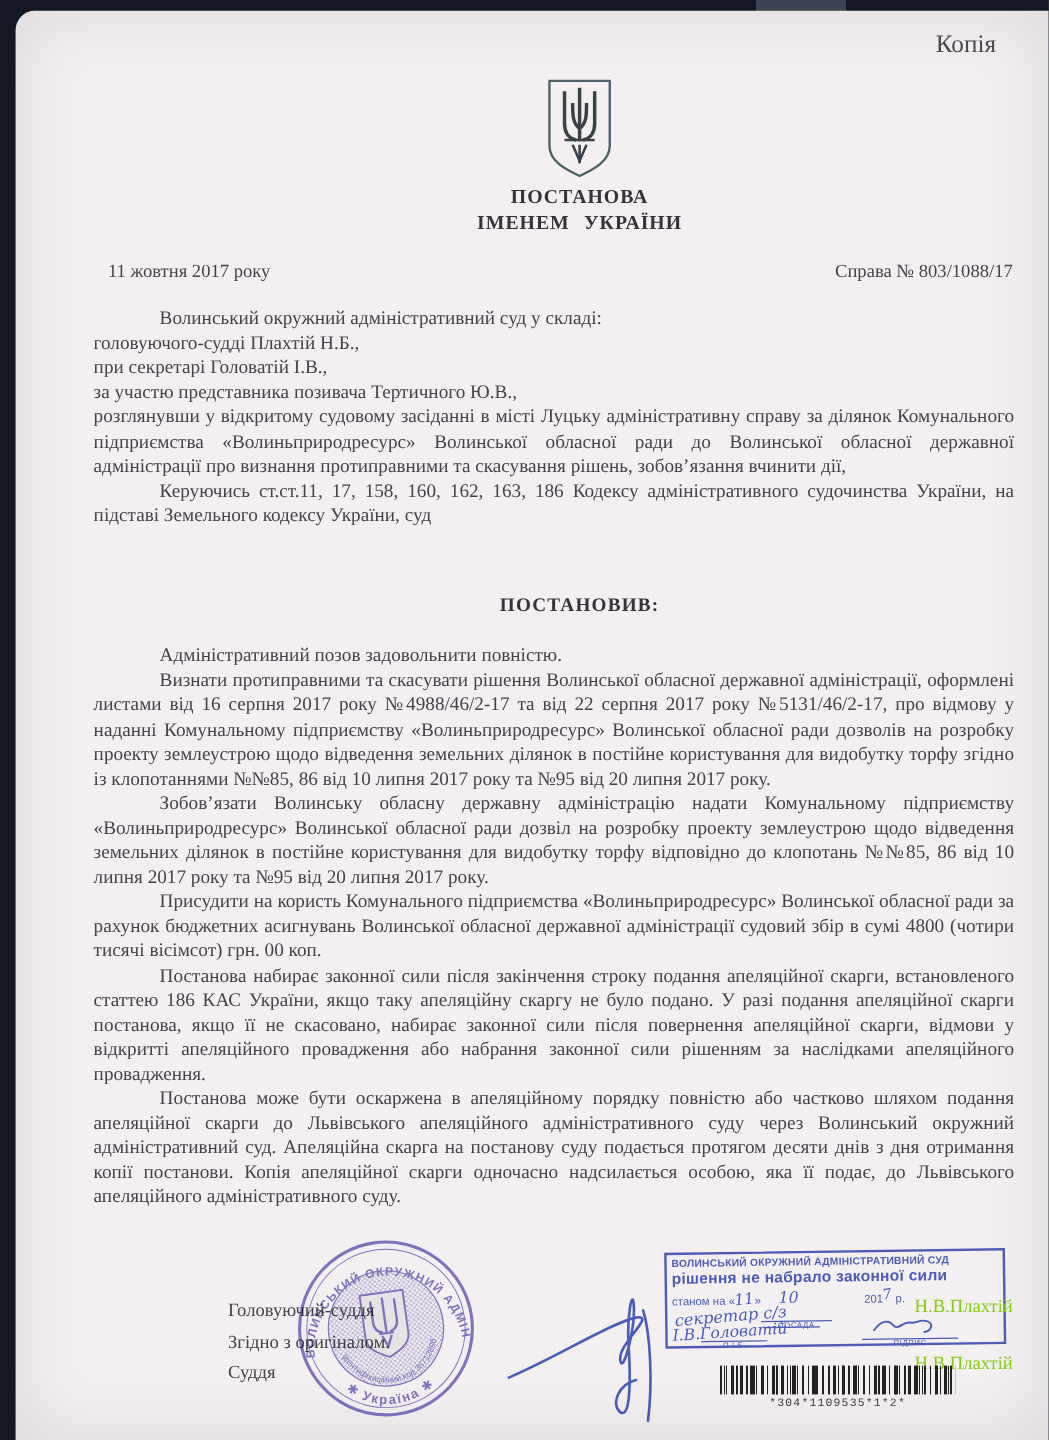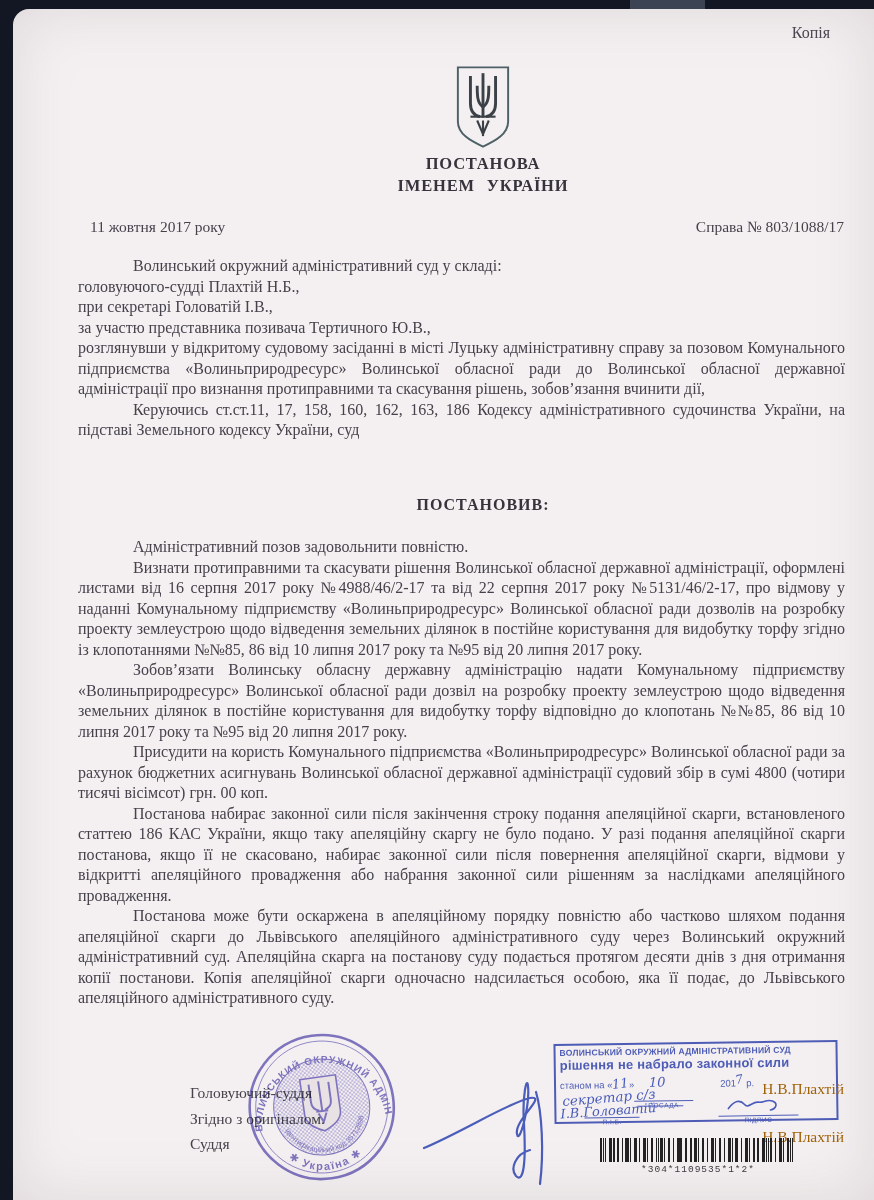--- a/index.html
+++ b/index.html
@@ -6,36 +6,36 @@
     --paper:#f4f0f1; --edge:#131723; --ink:#45424c; --ink-dark:#36333c;
     --seal:#7a70c4; --stampblue:#4356bd; --hand:#3f55c2; --bar:#222222;
   }
   *{margin:0;padding:0;box-sizing:border-box;}
   html,body{background:#444;}
   .screen{position:relative;width:874px;height:1200px;overflow:hidden;
     background:var(--edge);font-family:"Liberation Serif","DejaVu Serif",serif;color:var(--ink);}
   .edge-var{position:absolute;top:0;left:630px;width:75px;height:9px;background:#3c4352;}
   .paper{position:absolute;left:13px;top:9px;right:0;bottom:0;background:var(--paper);
     border-top-left-radius:16px;box-shadow:inset 0 0 60px rgba(120,110,115,.18);}
-  .copy-label{position:absolute;top:24px;right:44px;font-size:16px;color:#4a4750;}
+  .copy-label{position:absolute;top:24px;right:44px;font-size:21px;color:#4a4750;}
   .emblem{position:absolute;top:64px;left:483px;transform:translateX(-50%);}
   .title-block{position:absolute;top:153px;left:78px;width:810px;text-align:center;}
   .title-block div{font-weight:bold;font-size:16.5px;line-height:22px;color:var(--ink-dark);letter-spacing:.8px;}
   .title-sub{word-spacing:7px;}
   .date-row{position:absolute;top:218px;left:90px;right:30px;display:flex;justify-content:space-between;font-size:15.5px;}
   .content{position:absolute;left:78px;width:767px;font-size:16px;line-height:20.5px;}
   .intro{top:256px;}
   .content p{text-align:left;}
   .content p.just{text-align:justify;}
   .content p.indent{text-indent:55px;}
   .resolved-heading{position:absolute;top:496px;left:78px;width:810px;text-align:center;
     font-weight:bold;font-size:16px;letter-spacing:1px;color:var(--ink-dark);}
   .resolution{top:537px;}
   .sig-labels{position:absolute;left:190px;top:1080px;font-size:15.5px;line-height:25.5px;z-index:2;}
-  .judge-name{position:absolute;right:30px;font-size:15.5px;z-index:2;color:#a16207;}
+  .judge-name{position:absolute;right:30px;font-size:15.5px;z-index:2;color:#84cc16;}
   .jn1{top:1080px;} .jn2{top:1128px;}
   
   .round-stamp{position:absolute;left:246px;top:1031px;z-index:3;mix-blend-mode:multiply;
     opacity:.92;transform:rotate(-8deg);}
   
   .signature{position:absolute;left:418px;top:1072px;z-index:3;mix-blend-mode:multiply;}
   
   .rect-stamp{position:absolute;left:554px;top:1042px;width:284px;height:80px;z-index:1;
     border:2.5px solid var(--stampblue);color:var(--stampblue);transform:rotate(-.8deg);
     mix-blend-mode:multiply;opacity:.93;font-family:"Liberation Sans","DejaVu Sans",sans-serif;}
@@ -97,21 +97,21 @@
   <div class="date-row">
     <span>11 жовтня 2017 року</span>
     <span>Справа № 803/1088/17</span>
   </div>
 
   <div class="content intro" style="position:absolute;">
     <p class="indent">Волинський окружний адміністративний суд у складі:</p>
     <p>головуючого-судді Плахтій Н.Б.,</p>
     <p>при секретарі Головатій І.В.,</p>
     <p>за участю представника позивача Тертичного Ю.В.,</p>
-    <p class="just">розглянувши у відкритому судовому засіданні в місті Луцьку адміністративну справу за позовом Комунального підприємства «Волиньприродресурс» Волинської обласної ради до Волинської обласної державної адміністрації про визнання протиправними та скасування рішень, зобов’язання вчинити дії,</p>
+    <p class="just">розглянувши у відкритому судовому засіданні в місті Луцьку адміністративну справу за ділянок Комунального підприємства «Волиньприродресурс» Волинської обласної ради до Волинської обласної державної адміністрації про визнання протиправними та скасування рішень, зобов’язання вчинити дії,</p>
     <p class="just indent">Керуючись ст.ст.11, 17, 158, 160, 162, 163, 186 Кодексу адміністративного судочинства України, на підставі Земельного кодексу України, суд</p>
   </div>
 
   <div class="resolved-heading">ПОСТАНОВИВ:</div>
 
   <div class="content resolution" style="position:absolute;">
     <p class="just indent">Адміністративний позов задовольнити повністю.</p>
     <p class="just indent">Визнати протиправними та скасувати рішення Волинської обласної державної адміністрації, оформлені листами від 16 серпня 2017 року №4988/46/2-17 та від 22 серпня 2017 року №5131/46/2-17, про відмову у наданні Комунальному підприємству «Волиньприродресурс» Волинської обласної ради дозволів на розробку проекту землеустрою щодо відведення земельних ділянок в постійне користування для видобутку торфу згідно із клопотаннями №№85, 86 від 10 липня 2017 року та №95 від 20 липня 2017 року.</p>
     <p class="just indent">Зобов’язати Волинську обласну державну адміністрацію надати Комунальному підприємству «Волиньприродресурс» Волинської обласної ради дозвіл на розробку проекту землеустрою щодо відведення земельних ділянок в постійне користування для видобутку торфу відповідно до клопотань №№85, 86 від 10 липня 2017 року та №95 від 20 липня 2017 року.</p>
     <p class="just indent">Присудити на користь Комунального підприємства «Волиньприродресурс» Волинської обласної ради за рахунок бюджетних асигнувань Волинської обласної державної адміністрації судовий збір в сумі 4800 (чотири тисячі вісімсот) грн. 00 коп.</p>

